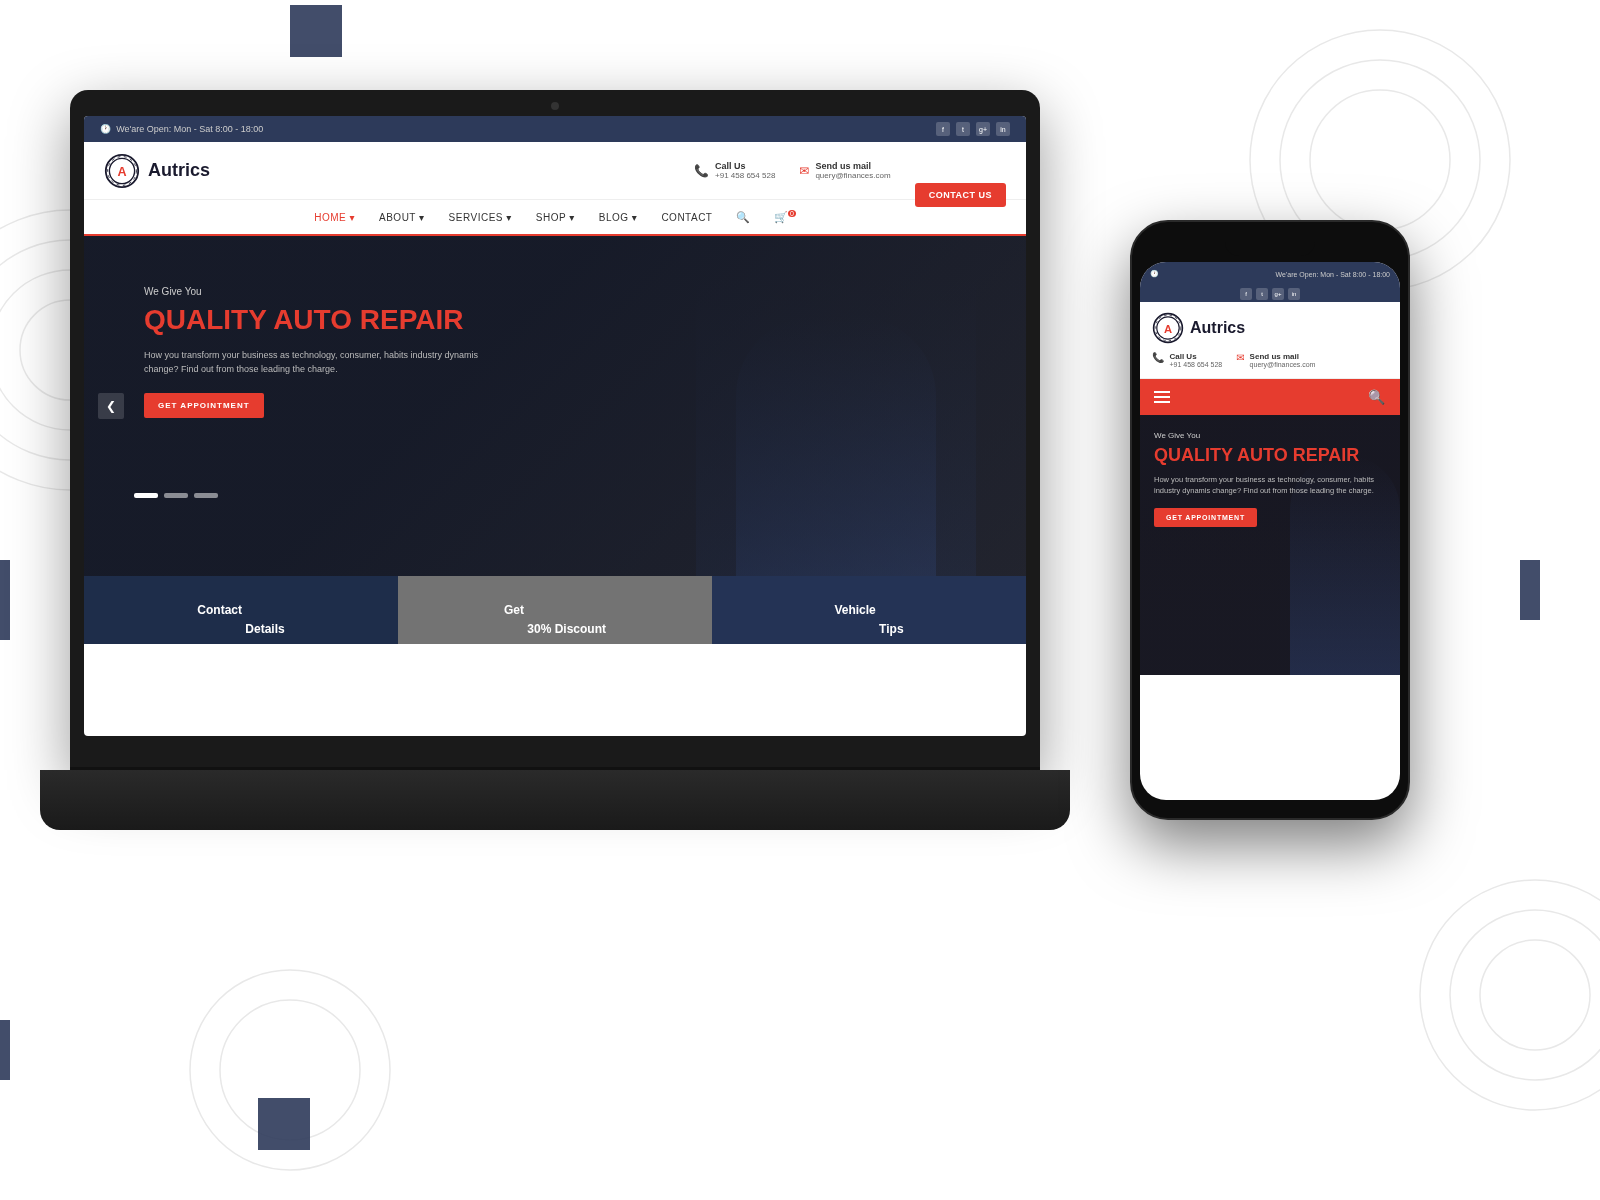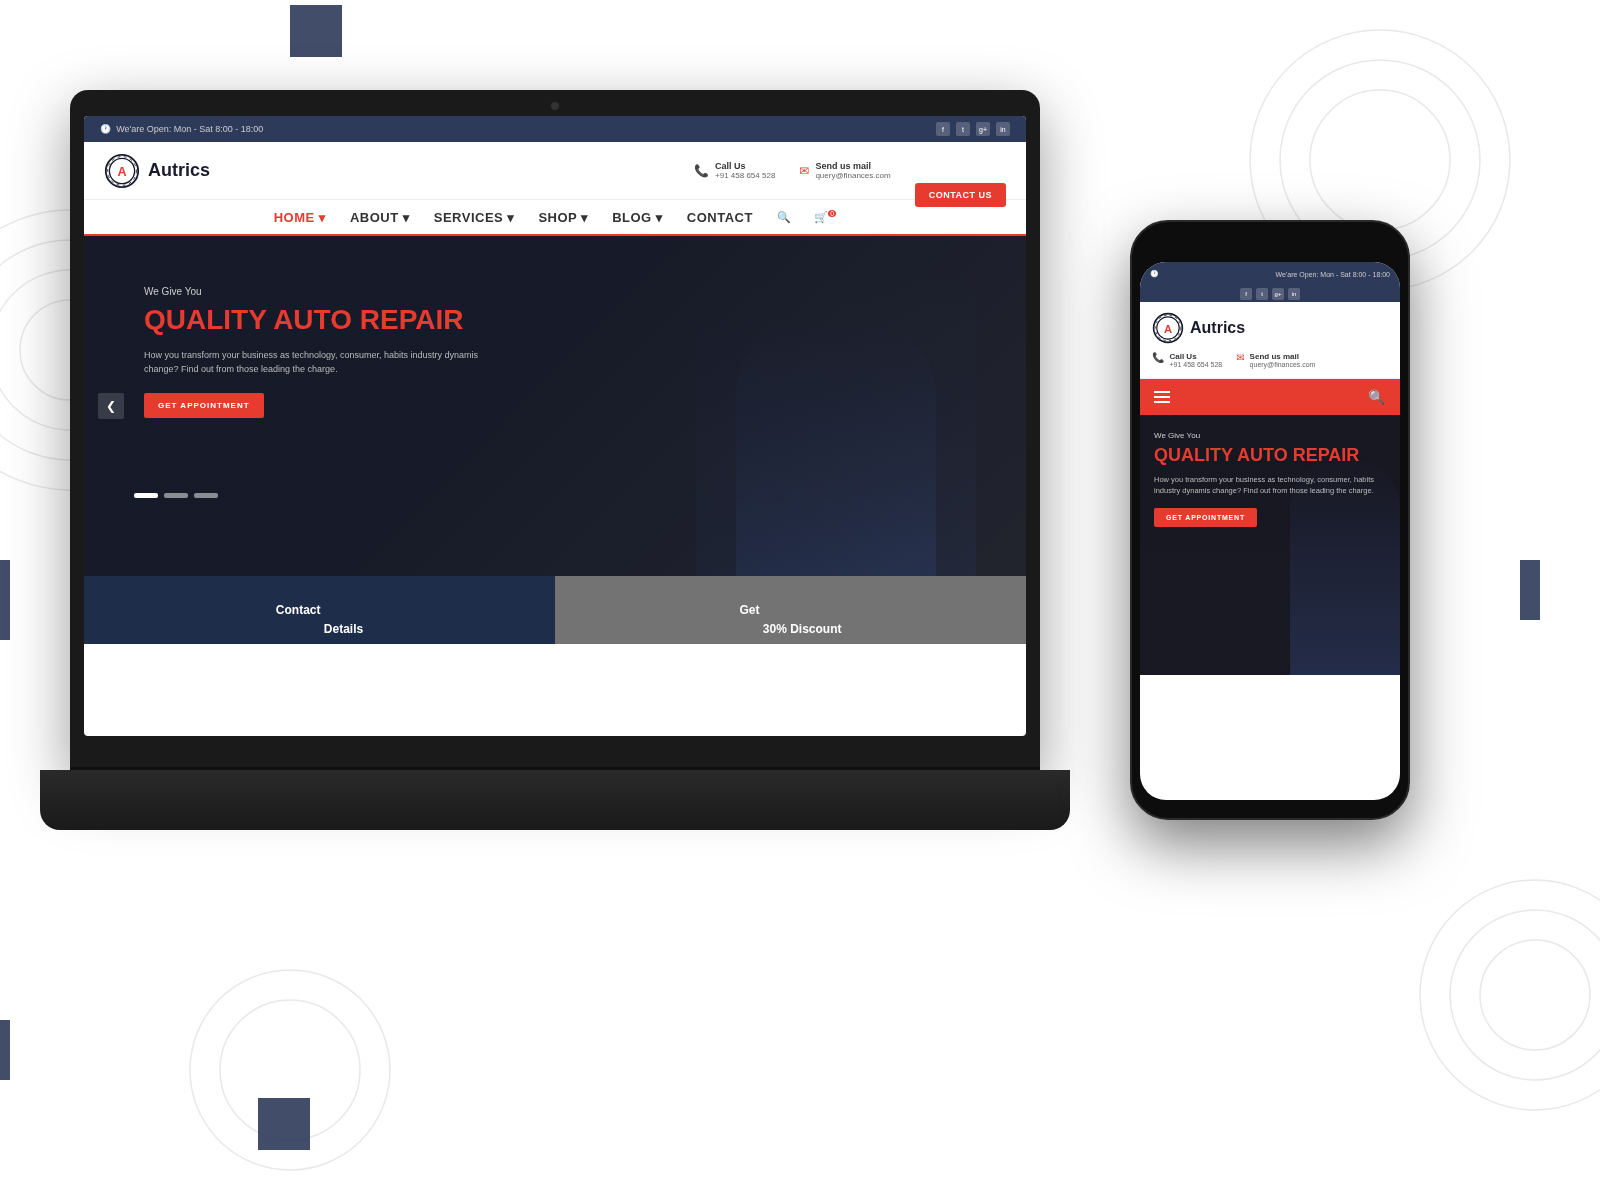--- a/index.html
+++ b/index.html
@@ -155,23 +155,23 @@
     .site-nav {
       background: #fff;
       height: 36px;
       display: flex;
       align-items: center;
       justify-content: center;
       gap: 24px;
       border-bottom: 2px solid #e63c2f;
     }
     .nav-item {
-      font-size: 13px;
+      font-size: 10px;
       color: #333;
-      font-weight: 700;
+      font-weight: 400;
       letter-spacing: 0.5px;
       text-transform: uppercase;
     }
     .nav-item.active { color: #e63c2f; }
 
     
     .site-hero {
       position: relative;
       height: 340px;
       background: linear-gradient(rgba(20,20,30,0.7), rgba(20,20,30,0.7)), #4a4a4a;
@@ -562,20 +562,23 @@
         </div>
       </div>
 
       <div class="site-bottom-banners">
         <div class="banner-item dark-blue">
           Contact <em>&nbsp;Details</em>
         </div>
         <div class="banner-item red">
           Get <em>&nbsp;30% Discount</em>
         </div>
+        <div class="banner-item dark-blue2">
+          Vehicle <em>&nbsp;Tips</em>
+        </div>
       </div>
 
     </div>
   </div>
   <div class="laptop-hinge"></div>
   <div class="laptop-base"></div>
 </div>
 
 <div class="phone-container">
   <div class="phone-body">

